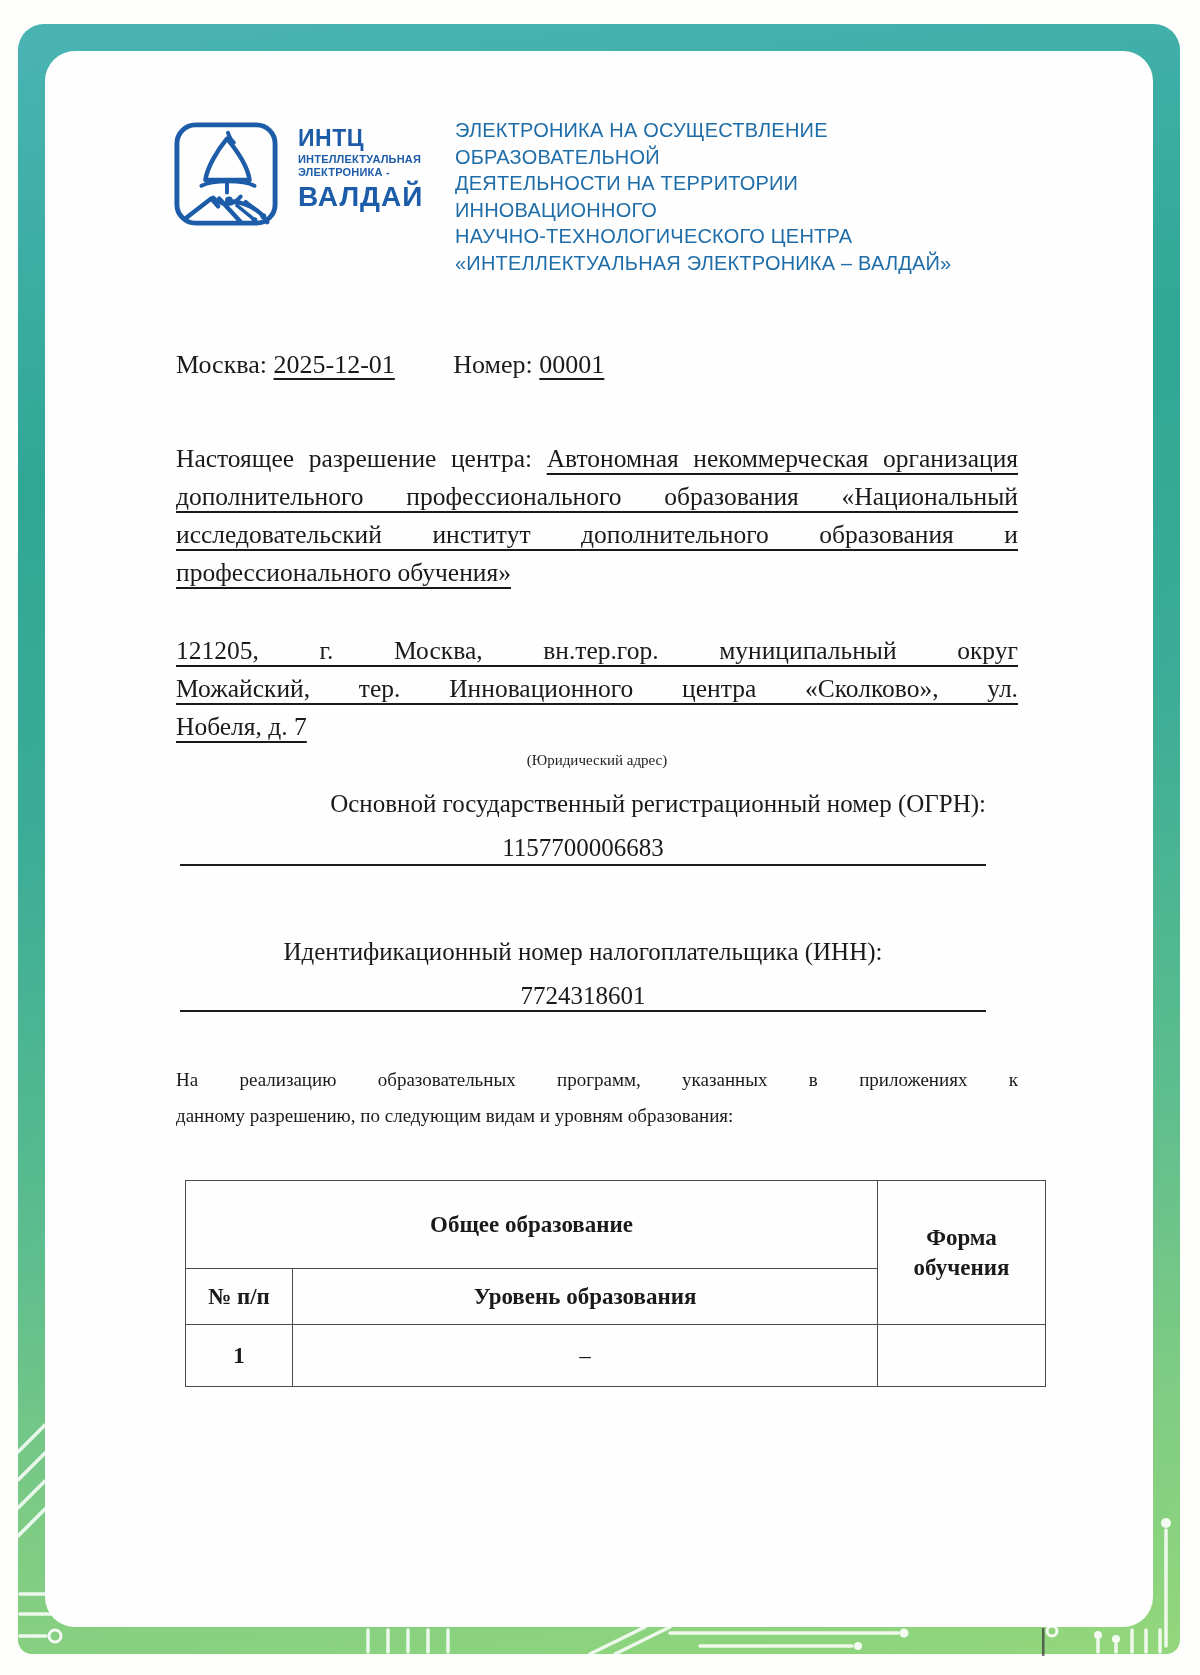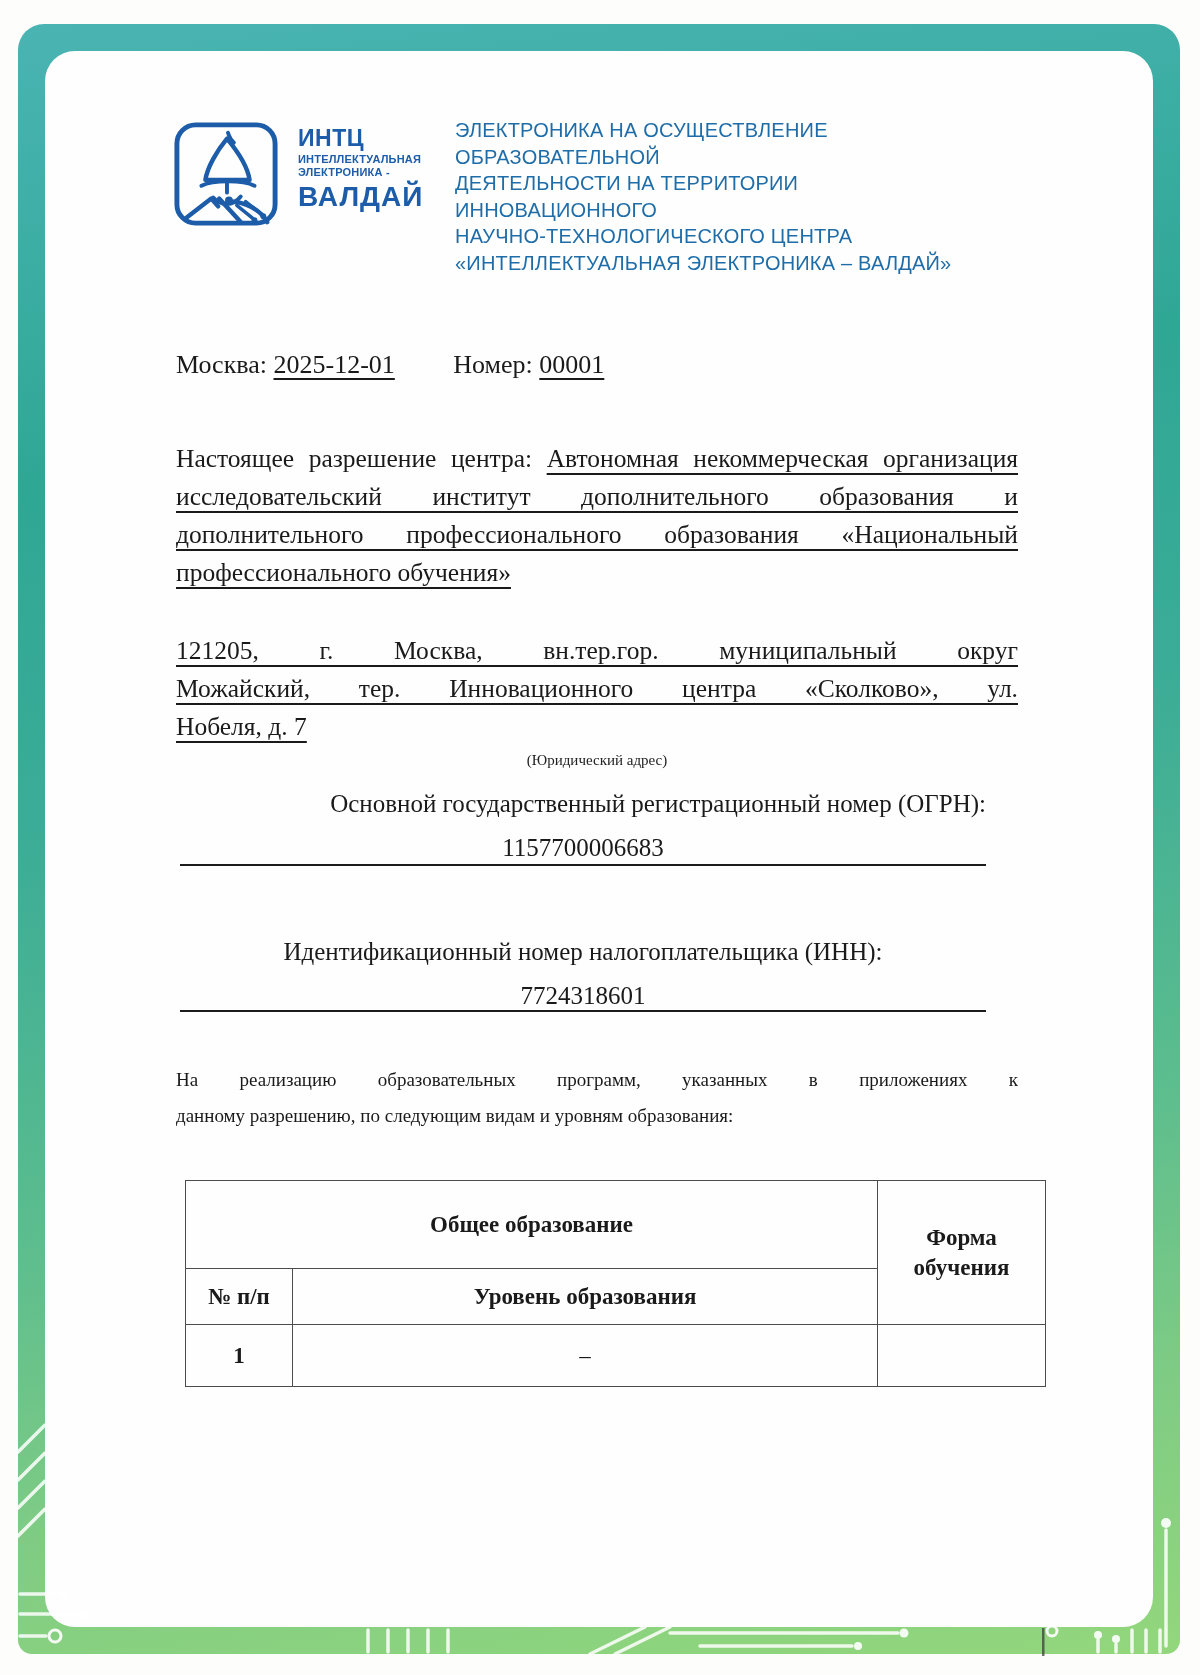--- a/index.html
+++ b/index.html
@@ -166,22 +166,22 @@
 
   <div class="series-row">
     <span>Москва:</span>
     <u>2025-12-01</u>
     <span class="num-label">Номер:</span>
     <u>00001</u>
   </div>
 
   <div class="p-issued">
     <div class="jline"><span>Настоящее разрешение центра: </span><u>Автономная некоммерческая организация</u></div>
+    <div class="jline"><u>дополнительного профессионального образования «Национальный</u></div>
     <div class="jline"><u>исследовательский институт дополнительного образования и</u></div>
-    <div class="jline"><u>дополнительного профессионального образования «Национальный</u></div>
     <div class="jline-last"><u>профессионального обучения»</u></div>
   </div>
 
   <div class="p-address">
     <div class="jline"><u>121205, г. Москва, вн.тер.гор. муниципальный округ</u></div>
     <div class="jline"><u>Можайский, тер. Инновационного центра «Сколково», ул.</u></div>
     <div class="jline-last"><u>Нобеля, д. 7</u></div>
   </div>
   <div class="caption caption-addr">(Юридический адрес)</div>
 

